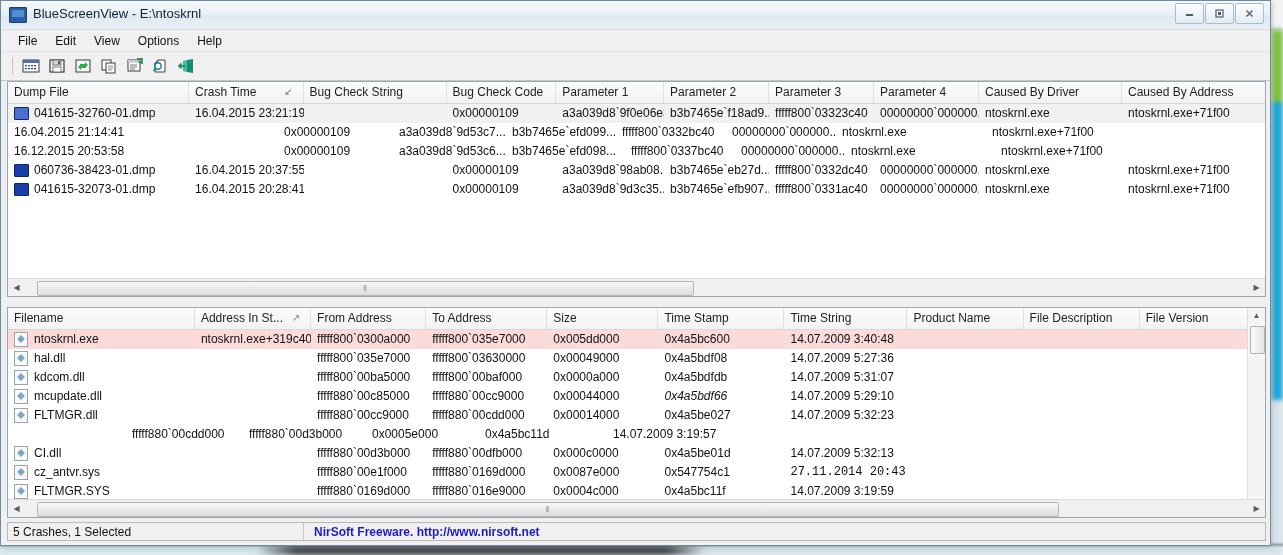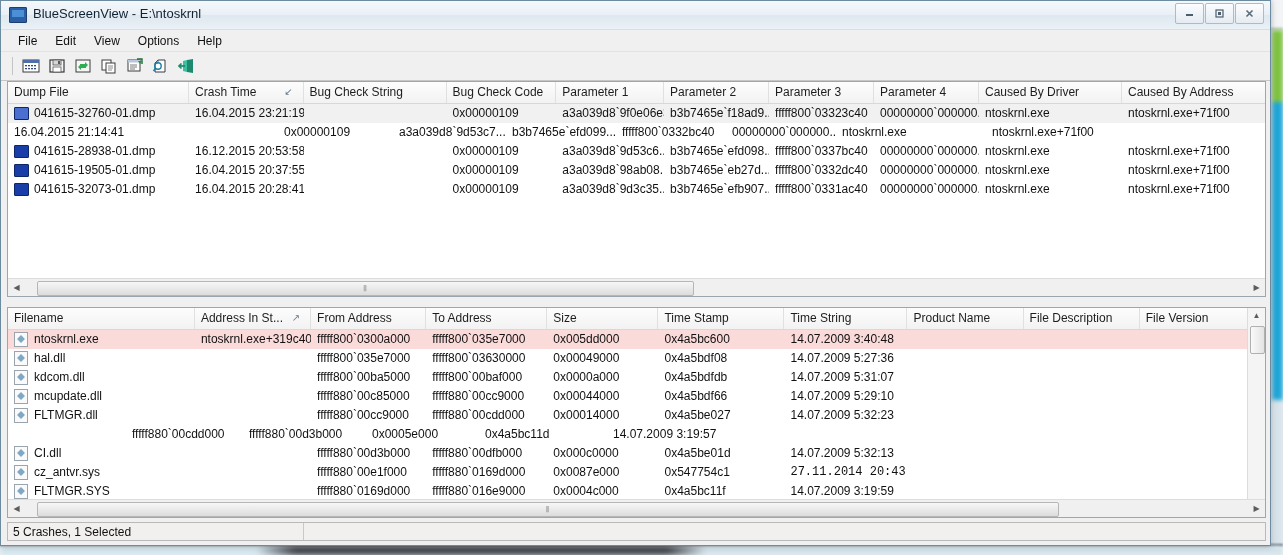--- a/index.html
+++ b/index.html
@@ -323,38 +323,34 @@
           <div class="cell" style="width: 150px;"></div>
           <div class="cell" style="width: 115px;">0x00000109</div>
           <div class="cell" style="width: 113px;">a3a039d8`9d53c7...</div>
           <div class="cell" style="width: 110px;">b3b7465e`efd099...</div>
           <div class="cell" style="width: 110px;">fffff800`0332bc40</div>
           <div class="cell" style="width: 110px;">00000000`000000...</div>
           <div class="cell" style="width: 150px;">ntoskrnl.exe</div>
           <div class="cell" style="width: 150px;">ntoskrnl.exe+71f00</div>
         </div>
         <div class="row">
-          <div class="cell" style="width: 190px;">
-            <span class="mon"></span>
-            <span>041615-28938-01.dmp</span>
-          </div>
           <div class="cell" style="width: 120px;">16.12.2015 20:53:58</div>
           <div class="cell" style="width: 150px;"></div>
           <div class="cell" style="width: 115px;">0x00000109</div>
           <div class="cell" style="width: 113px;">a3a039d8`9d53c6...</div>
           <div class="cell" style="width: 110px;">b3b7465e`efd098...</div>
-          <div class="cell" style="width: 110px;">fffff800`0337bc40</div>
+          <div class="cell" style="width: 110px; margin-left: 9px;">fffff800`0337bc40</div>
           <div class="cell" style="width: 110px;">00000000`000000...</div>
           <div class="cell" style="width: 150px;">ntoskrnl.exe</div>
           <div class="cell" style="width: 150px;">ntoskrnl.exe+71f00</div>
         </div>
         <div class="row">
           <div class="cell" style="width: 190px;">
             <span class="mon"></span>
-            <span>041615-19505-01.dmp</span>
+            <span>060736-38423-01.dmp</span>
           </div>
           <div class="cell" style="width: 120px;">16.04.2015 20:37:55</div>
           <div class="cell" style="width: 150px;"></div>
           <div class="cell" style="width: 115px;">0x00000109</div>
           <div class="cell" style="width: 113px;">a3a039d8`98ab08...</div>
           <div class="cell" style="width: 110px;">b3b7465e`eb27d...</div>
           <div class="cell" style="width: 110px;">fffff800`0332dc40</div>
           <div class="cell" style="width: 110px;">00000000`000000...</div>
           <div class="cell" style="width: 150px;">ntoskrnl.exe</div>
           <div class="cell" style="width: 150px;">ntoskrnl.exe+71f00</div>
@@ -450,21 +446,21 @@
         </div>
         <div class="row">
           <div class="cell" style="width: 190px;">
             <span class="dllico"></span>
             <span>mcupdate.dll</span>
           </div>
           <div class="cell" style="width: 118px;"></div>
           <div class="cell" style="width: 117px;">fffff880`00c85000</div>
           <div class="cell" style="width: 123px;">fffff880`00cc9000</div>
           <div class="cell" style="width: 113px;">0x00044000</div>
-          <div class="cell" style="width: 128px;">0x4a5bdf66</div>
+          <div class="cell" style="width: 128px; font-style: italic;">0x4a5bdf66</div>
           <div class="cell" style="width: 125px;">14.07.2009 5:29:10</div>
           <div class="cell" style="width: 118px;"></div>
           <div class="cell" style="width: 118px;"></div>
           <div class="cell" style="width: 110px;"></div>
         </div>
         <div class="row">
           <div class="cell" style="width: 190px;">
             <span class="dllico"></span>
             <span>FLTMGR.dll</span>
           </div>
@@ -545,15 +541,19 @@
       <div class="sb-arrow">◀</div>
       <div class="sb-track">
         <div class="sb-thumb" style="left:12px;width:1020px;">⦀</div>
       </div>
       <div class="sb-arrow">▶</div>
     </div>
   </div>
 
   <div class="statusbar">
     <div class="sb-pane1">5 Crashes, 1 Selected</div>
+    <div class="sb-pane2">
+      <span class="sb-link">NirSoft Freeware.</span>
+      <span class="sb-link u">http://www.nirsoft.net</span>
+    </div>
   </div>
 
 </div>
 
 </body></html>

